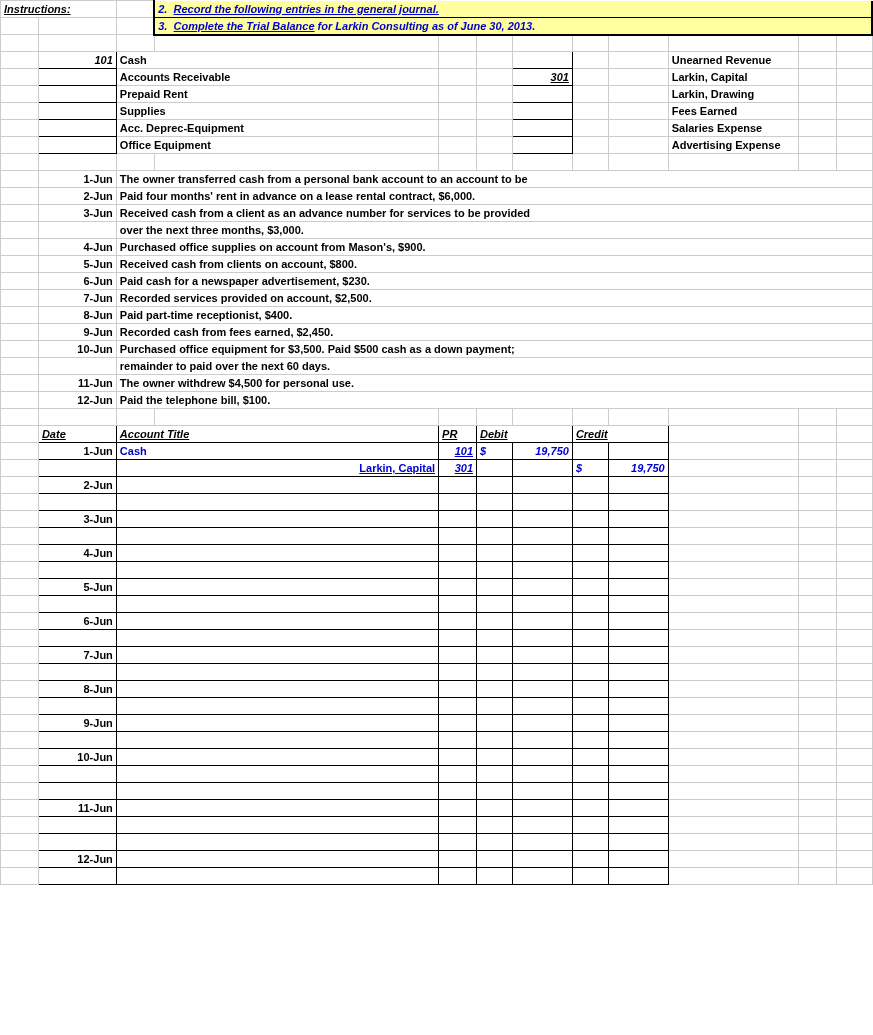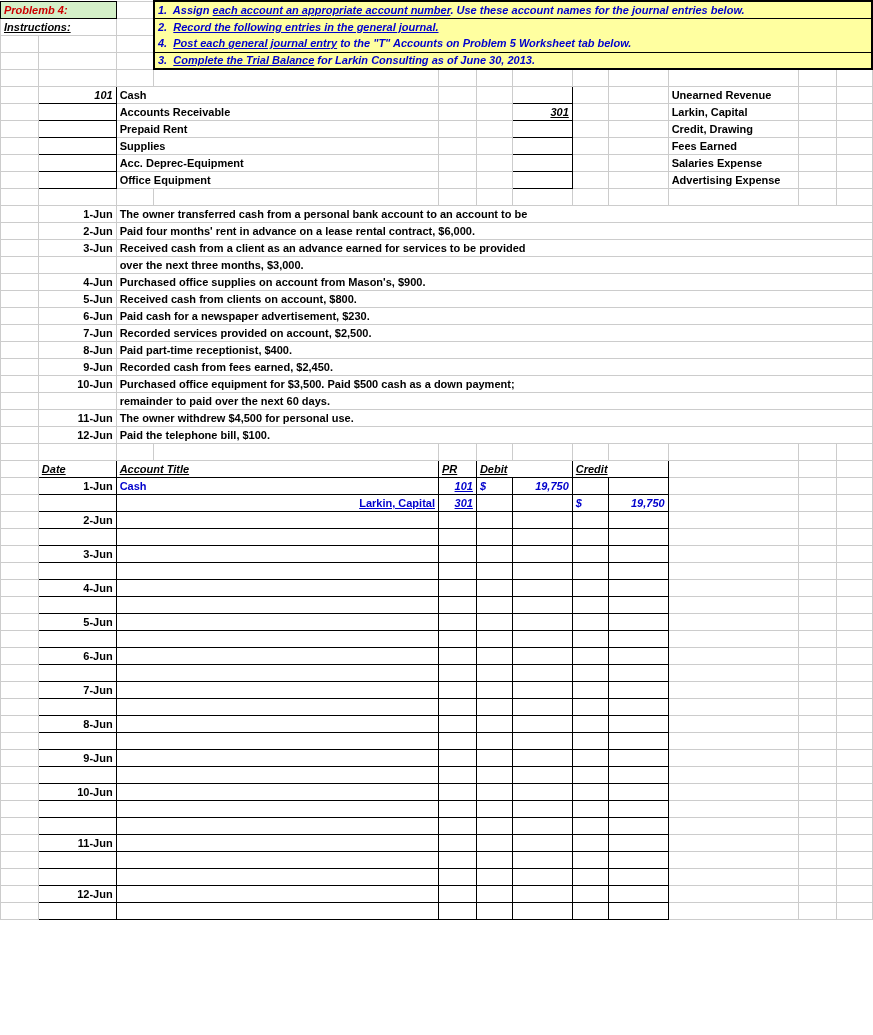--- a/index.html
+++ b/index.html
@@ -83,39 +83,28 @@
       <col class="col-f">
       <col class="col-g">
       <col class="col-h">
     <col class="col-i">
       <col class="col-j">
       <col class="col-k">
       <col class="col-l">
   </colgroup>
   <tbody id="sheet-body">
       <tr>
-        <td colspan="2" class="problem-header">Problemb 4:</td>
-        <td class="b-right"></td>
-        <td colspan="9" class="instructions-box instructions-box-top">1.&nbsp; Assign <span class="u">each account an appropriate account number</span>.  Use these account names for the journal entries below.</td>
-      </tr>
-      <tr>
         <td colspan="2" class="instructions-label">Instructions:</td>
         <td class="b-right"></td>
         <td colspan="9" class="instructions-box instructions-box-mid">2.&nbsp; <span class="u">Record the following entries in the general journal.</span></td>
       </tr>
       <tr>
         <td></td>
         <td></td>
         <td class="b-right"></td>
-        <td colspan="9" class="instructions-box instructions-box-mid">4.&nbsp; <span class="u">Post each general journal entry</span> to the "T" Accounts on Problem 5 Worksheet tab below.</td>
-      </tr>
-      <tr>
-        <td></td>
-        <td></td>
-        <td class="b-right"></td>
         <td colspan="9" class="instructions-box instructions-box-bot">3.&nbsp; <span class="u">Complete the Trial Balance</span> for Larkin Consulting as of June 30, 2013.</td>
       </tr>
       <tr>
         <td></td>
         <td></td>
         <td></td>
         <td></td>
         <td></td>
         <td></td>
         <td></td>
@@ -153,21 +142,21 @@
       </tr>
       <tr>
         <td></td>
         <td class="tar b-bot b-left b-right"></td>
         <td colspan="2">Prepaid Rent</td>
         <td></td>
         <td></td>
         <td class="tac b-bot b-left b-right"></td>
         <td></td>
         <td></td>
-        <td>Credit, Drawing</td>
+        <td>Larkin, Drawing</td>
         <td></td>
         <td></td>
       </tr>
       <tr>
         <td></td>
         <td class="tar b-bot b-left b-right"></td>
         <td colspan="2">Supplies</td>
         <td></td>
         <td></td>
         <td class="tac b-bot b-left b-right"></td>
@@ -223,21 +212,21 @@
         <td colspan="10">The owner transferred cash from a personal bank account to an account to be</td>
       </tr>
       <tr>
         <td></td>
         <td class="tar">2-Jun</td>
         <td colspan="10">Paid four months' rent in advance on a lease rental contract, $6,000.</td>
       </tr>
       <tr>
         <td></td>
         <td class="tar">3-Jun</td>
-        <td colspan="10">Received cash from a client as an advance earned for services to be provided</td>
+        <td colspan="10">Received cash from a client as an advance number for services to be provided</td>
       </tr>
       <tr>
         <td></td>
         <td class="tar"></td>
         <td colspan="10">over the next three months, $3,000.</td>
       </tr>
       <tr>
         <td></td>
         <td class="tar">4-Jun</td>
         <td colspan="10">Purchased office supplies on account from Mason's, $900.</td>

